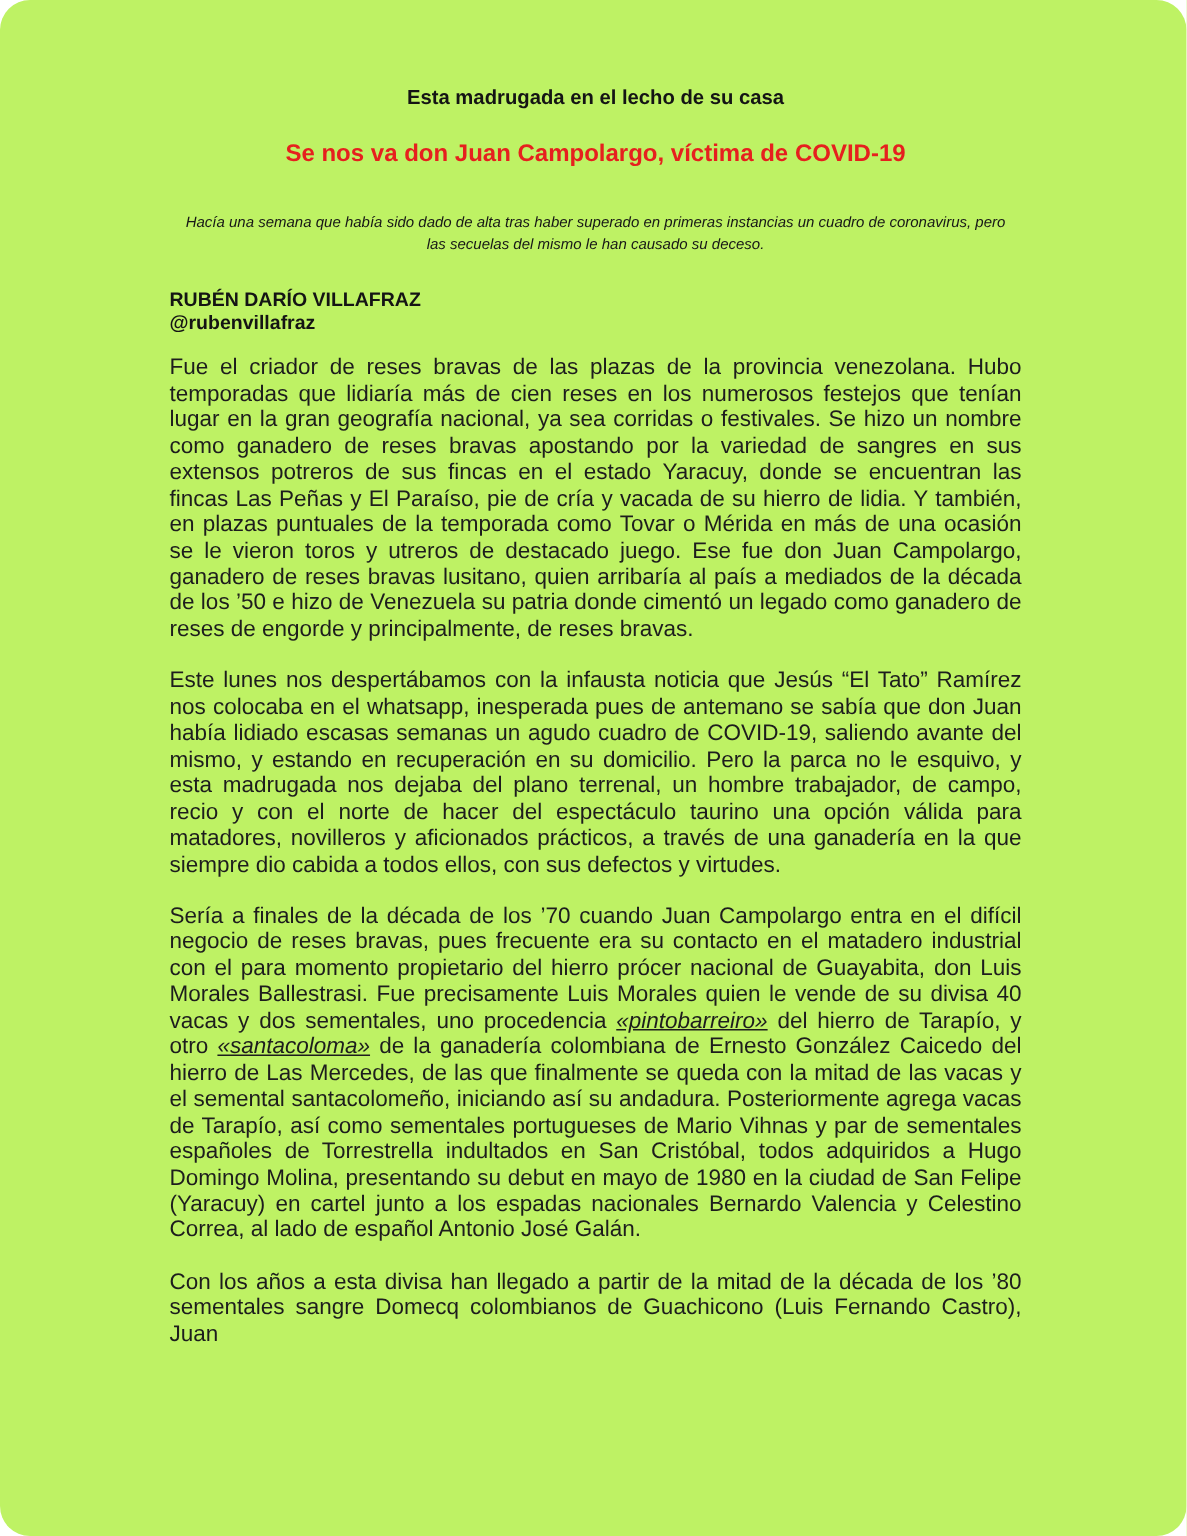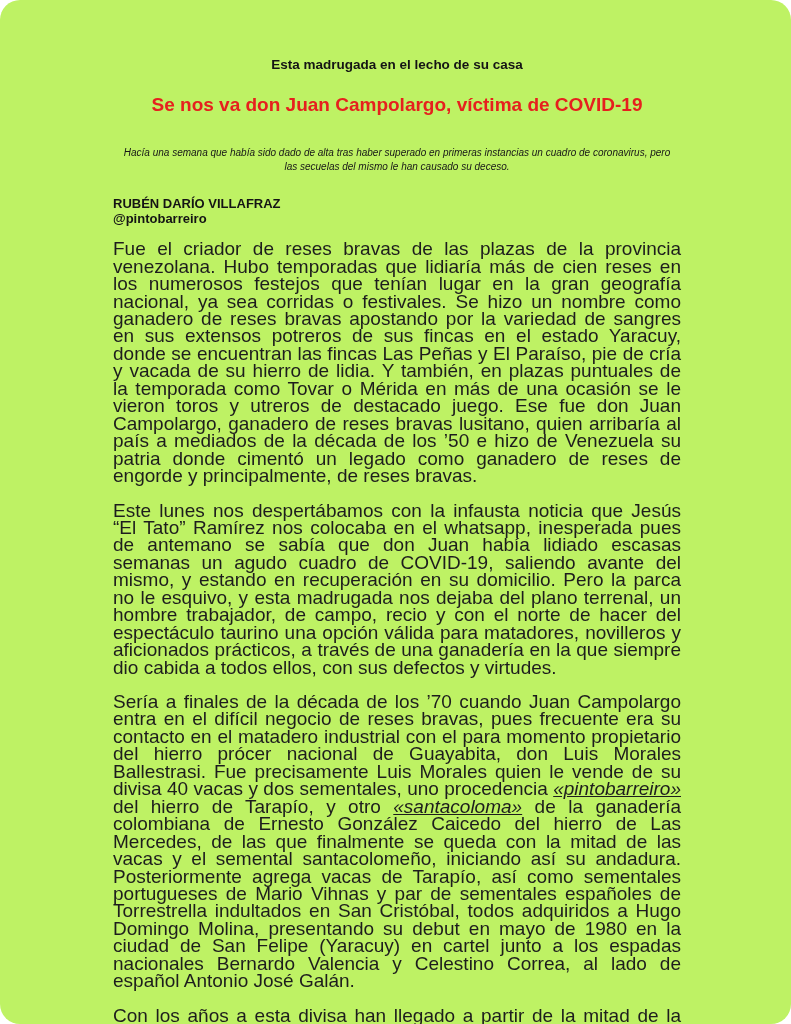--- a/index.html
+++ b/index.html
@@ -22,21 +22,21 @@
   }
   .kicker {
     font-size: 13.5px;
     font-weight: bold;
     text-align: center;
     line-height: 1.2;
     color: #141414;
   }
   .headline {
     margin: 20px 0 0 0;
-    font-size: 19px;
+    font-size: 16px;
     font-weight: bold;
     text-align: center;
     line-height: 1.26;
   }
   .deck {
     margin: 29px 4px 0 4px;
     font-size: 10px;
     font-weight: normal;
     font-style: italic;
     text-align: center;
@@ -48,21 +48,21 @@
     font-size: 13px;
     font-weight: bold;
     line-height: 1.18;
     color: #141414;
   }
   .article-body {
     margin-top: 14px;
   }
   .article-body p {
     margin: 0 0 17px 0;
-    font-size: 19px;
+    font-size: 15px;
     line-height: 17.45px;
     text-align: justify;
     color: #1d1d1d;
   }
   .article-body p span.em {
     font-style: italic;
     text-decoration: underline;
   }
 </style>
 </head>
@@ -70,21 +70,21 @@
 
 <div class="page">
   <div class="kicker">Esta madrugada en el lecho de su casa</div>
 
   <h1 class="headline" style="color: rgb(230, 32, 30);">Se nos va don Juan Campolargo, víctima de COVID-19</h1>
 
   <div class="deck">Hacía una semana que había sido dado de alta tras haber superado en primeras instancias un cuadro de coronavirus, pero las secuelas del mismo le han causado su deceso.</div>
 
   <div class="byline">
     <div>RUBÉN DARÍO VILLAFRAZ</div>
-    <div>@pintobarreiro</div>
+    <div>@rubenvillafraz</div>
   </div>
 
   <div class="article-body">
       <p><span>Fue el criador de reses bravas de las plazas de la provincia venezolana. Hubo temporadas que lidiaría más de cien reses en los numerosos festejos que tenían lugar en la gran geografía nacional, ya sea corridas o festivales. Se hizo un nombre como ganadero de reses bravas apostando por la variedad de sangres en sus extensos potreros de sus fincas en el estado Yaracuy, donde se encuentran las fincas Las Peñas y El Paraíso, pie de cría y vacada de su hierro de lidia. Y también, en plazas puntuales de la temporada como Tovar o Mérida en más de una ocasión se le vieron toros y utreros de destacado juego. Ese fue don Juan Campolargo, ganadero de reses bravas lusitano, quien arribaría al país a mediados de la década de los ’50 e hizo de Venezuela su patria donde cimentó un legado como ganadero de reses de engorde y principalmente, de reses bravas.</span></p>
       <p><span>Este lunes nos despertábamos con la infausta noticia que Jesús “El Tato” Ramírez nos colocaba en el whatsapp, inesperada pues de antemano se sabía que don Juan había lidiado escasas semanas un agudo cuadro de COVID-19, saliendo avante del mismo, y estando en recuperación en su domicilio. Pero la parca no le esquivo, y esta madrugada nos dejaba del plano terrenal, un hombre trabajador, de campo, recio y con el norte de hacer del espectáculo taurino una opción válida para matadores, novilleros y aficionados prácticos, a través de una ganadería en la que siempre dio cabida a todos ellos, con sus defectos y virtudes.</span></p>
       <p><span>Sería a finales de la década de los ’70 cuando Juan Campolargo entra en el difícil negocio de reses bravas, pues frecuente era su contacto en el matadero industrial con el para momento propietario del hierro prócer nacional de Guayabita, don Luis Morales Ballestrasi. Fue precisamente Luis Morales quien le vende de su divisa 40 vacas y dos sementales, uno procedencia </span><span class="em">«pintobarreiro»</span><span>  del hierro de Tarapío, y otro </span><span class="em">«santacoloma»</span><span> de la ganadería colombiana de Ernesto González Caicedo del hierro de Las Mercedes, de las que finalmente se queda con la mitad de las vacas y el semental santacolomeño, iniciando así su andadura. Posteriormente agrega vacas de Tarapío, así como sementales portugueses de Mario Vihnas y par de sementales españoles de Torrestrella indultados en San Cristóbal, todos adquiridos a Hugo Domingo Molina, presentando su debut en mayo de 1980 en la ciudad de San Felipe (Yaracuy) en cartel junto a los espadas nacionales Bernardo Valencia y Celestino Correa, al lado de español Antonio José Galán.</span></p>
       <p><span>Con los años a esta divisa han llegado a partir de la mitad de la década de los ’80 sementales sangre Domecq colombianos de Guachicono (Luis Fernando Castro), Juan</span></p>
     </div>
 </div>
 

